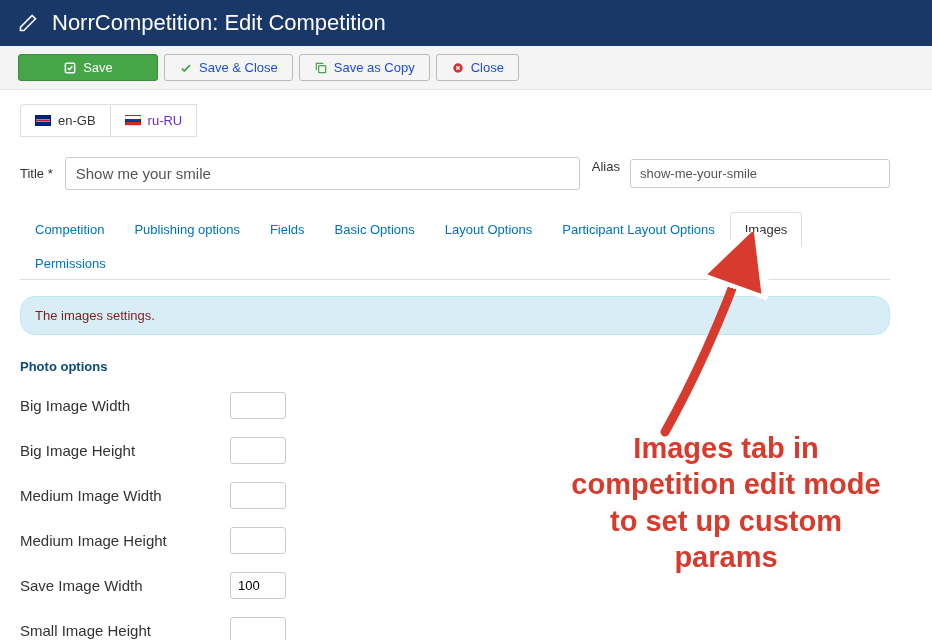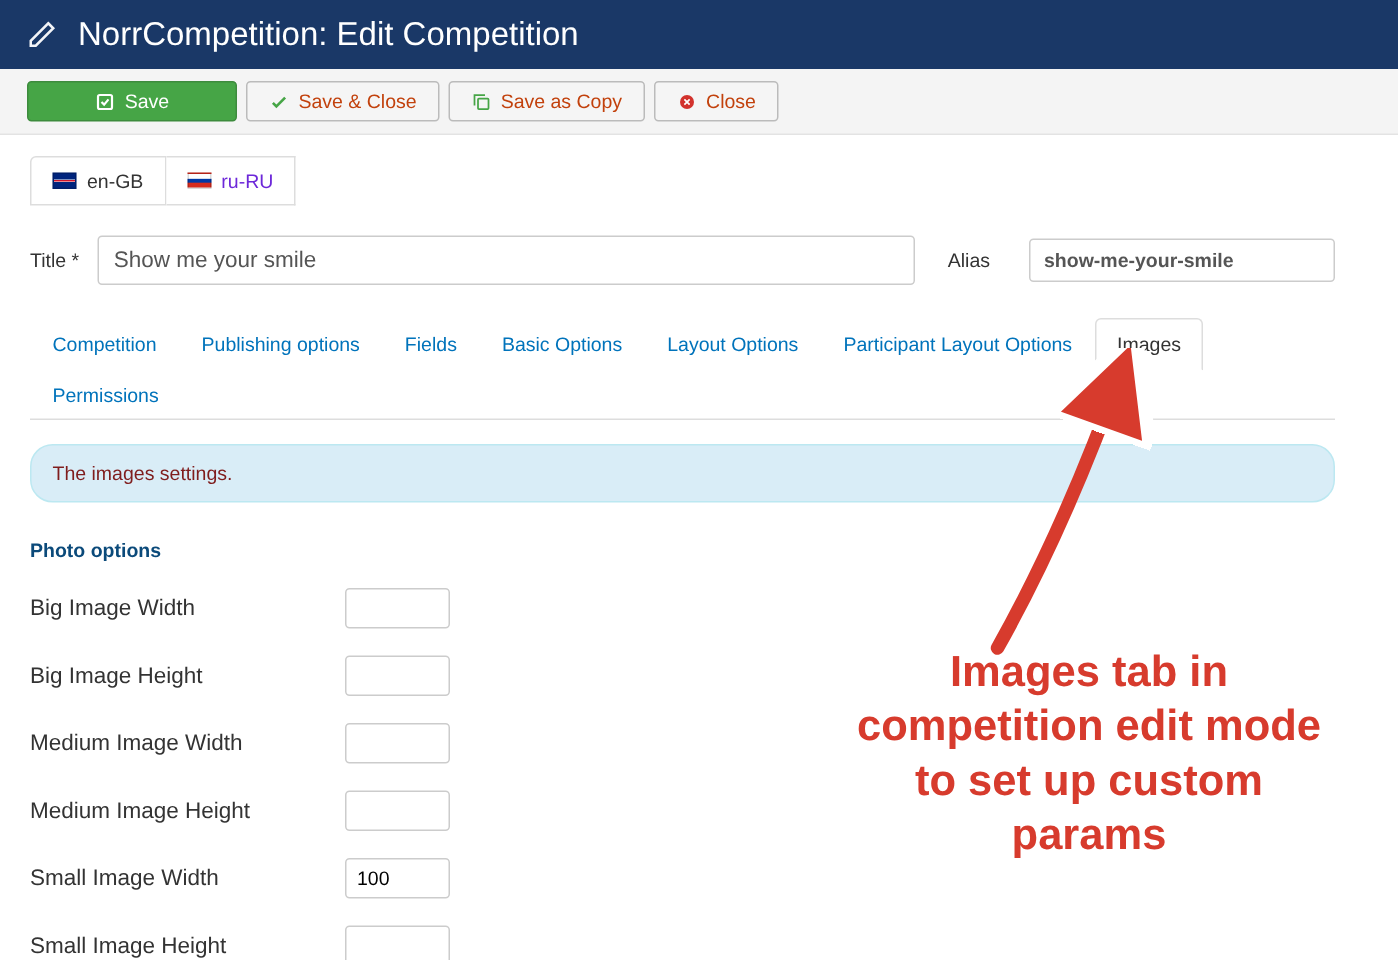--- a/index.html
+++ b/index.html
@@ -1,48 +1,48 @@
 <!DOCTYPE html>
 <html><head>
 <meta charset="utf-8">
 <style>
 * { box-sizing: border-box; margin: 0; padding: 0; }
 body { font-family: -apple-system, BlinkMacSystemFont, "Segoe UI", Helvetica, Arial, sans-serif; font-size: 13px; color: #333; background: #fff; }
 .header { background: #1a3867; color: #fff; padding: 10px 18px; display: flex; align-items: center; }
 .header .pencil { margin-right: 14px; opacity: 0.95; }
 .header h1 { font-size: 22px; font-weight: 400; }
 .toolbar { background: #f4f4f4; border-bottom: 1px solid #e3e3e3; padding: 8px 18px; display: flex; gap: 6px; }
-.btn { display: inline-flex; align-items: center; gap: 6px; padding: 5px 14px; border-radius: 3px; border: 1px solid #bbb; background: #f5f5f5; color: #c2410c; font-size: 13px; cursor: pointer; }
+.btn { display: inline-flex; align-items: center; gap: 6px; padding: 5px 14px; border-radius: 3px; border: 1px solid #bbb; background: #f5f5f5; color: #1d4ed8; font-size: 13px; cursor: pointer; }
 .btn-green { background: #46a546; border-color: #3d8b3d; color: #fff; min-width: 140px; justify-content: center; }
 .btn .ico { display: inline-block; width: 14px; height: 14px; }
 .content { padding: 14px 20px 40px 20px; max-width: 910px; }
 .lang-tabs { display: flex; }
 .lang-tab { border: 1px solid #ddd; padding: 8px 14px; font-size: 13px; background: #fff; cursor: pointer; display: flex; align-items: center; gap: 7px; }
 .lang-tab.first { border-top-left-radius: 4px; border-bottom: 1px solid #ddd; }
 .lang-tab.inactive { color: #6d28d9; border-left: none; }
 .flag { width: 16px; height: 11px; display: inline-block; border: 1px solid rgba(0,0,0,0.15); }
 .flag-gb { background: linear-gradient(#00247d,#00247d); position: relative; overflow: hidden; }
 .flag-gb::before { content:""; position:absolute; inset:0; background: linear-gradient(to bottom,#fff 0,#fff 100%); clip-path: polygon(0 40%,100% 40%,100% 60%,0 60%); }
 .flag-gb::after { content:""; position:absolute; inset:0; background:#cf142b; clip-path: polygon(0 45%,100% 45%,100% 55%,0 55%); }
 .flag-ru { background: linear-gradient(#fff 0 33%, #0039a6 33% 66%, #d52b1e 66% 100%); }
 .form-row { display: flex; align-items: center; gap: 12px; margin-top: 20px; }
 .form-row label { font-size: 13px; color: #333; }
 .form-row .star { color: #333; }
 .text-input { border: 1px solid #ccc; border-radius: 3px; padding: 7px 10px; font-size: 15px; color: #555; }
 .title-input { flex: 1; max-width: 545px; }
-.alias-input { width: 204px; font-size: 13px; padding: 6px 9px; font-weight: bold; }
-.alias-group { margin-left: auto; display: flex; align-items: center; gap: 26px; }
+.alias-input { width: 260px; font-size: 13px; padding: 6px 9px; }
+.alias-group { margin-left: auto; display: flex; gap: 10px; }
 .tabs { display: flex; border-bottom: 1px solid #ddd; margin-top: 22px; flex-wrap: wrap; }
 .tab { padding: 9px 14px; color: #0073bb; font-size: 13px; cursor: pointer; border: 1px solid transparent; border-bottom: none; margin-bottom: -1px; }
 .tab.active { color: #333; border-color: #ddd; border-bottom: 1px solid #fff; border-radius: 4px 4px 0 0; background: #fff; }
 .info-box { background: #d9edf7; border: 1px solid #bce8f1; color: #7f1d1d; padding: 11px 14px; margin-top: 16px; border-radius: 15px; font-size: 13px; }
 .section-title { color: #0b4a7a; font-weight: 700; font-size: 13px; margin-top: 24px; margin-bottom: 18px; }
 .opt-row { display: flex; align-items: center; margin-bottom: 18px; }
 .opt-row label { width: 210px; font-size: 15px; }
-.opt-row input { width: 70px; border: 1px solid #ccc; border-radius: 3px; padding: 5px 7px; font-size: 13px; }
+.opt-row input { width: 56px; border: 1px solid #ccc; border-radius: 3px; padding: 5px 7px; font-size: 13px; }
 .annotation { position: absolute; left: 556px; top: 430px; width: 340px; font-size: 29px; font-weight: 800; color: #d73b2d; text-align: center; line-height: 1.25; text-shadow: -1px -1px 0 #fff, 1px -1px 0 #fff, -1px 1px 0 #fff, 1px 1px 0 #fff, -2px 0 0 #fff, 2px 0 0 #fff, 0 -2px 0 #fff, 0 2px 0 #fff; pointer-events: none; }
 .arrow { position: absolute; left: 640px; top: 232px; pointer-events: none; }
 .wrap { position: relative; width: 932px; }
 svg { display: block; }
 </style>
 </head>
 <body>
 
 <div class="wrap">
 
@@ -140,21 +140,21 @@
   </div>
   <div class="opt-row">
     <label>Medium Image Width</label>
     <input type="text" value="" style="">
   </div>
   <div class="opt-row">
     <label>Medium Image Height</label>
     <input type="text" value="" style="">
   </div>
   <div class="opt-row">
-    <label>Small Image Width</label>
+    <label>Save Image Width</label>
     <input type="text" value="100" style="">
   </div>
   <div class="opt-row">
     <label>Small Image Height</label>
     <input type="text" value="" style="">
   </div>
 
 </div>
 
 <svg class="arrow" width="140" height="210">

